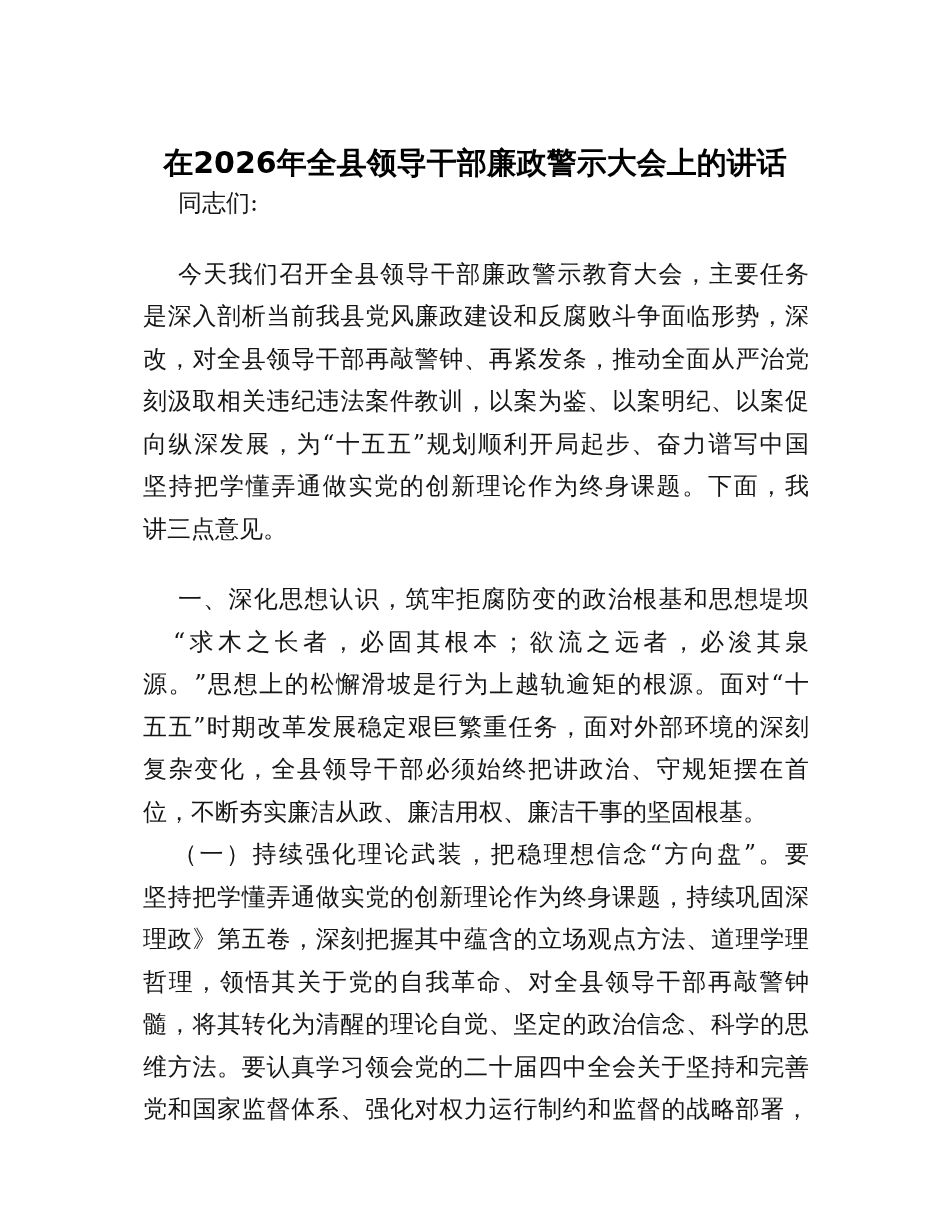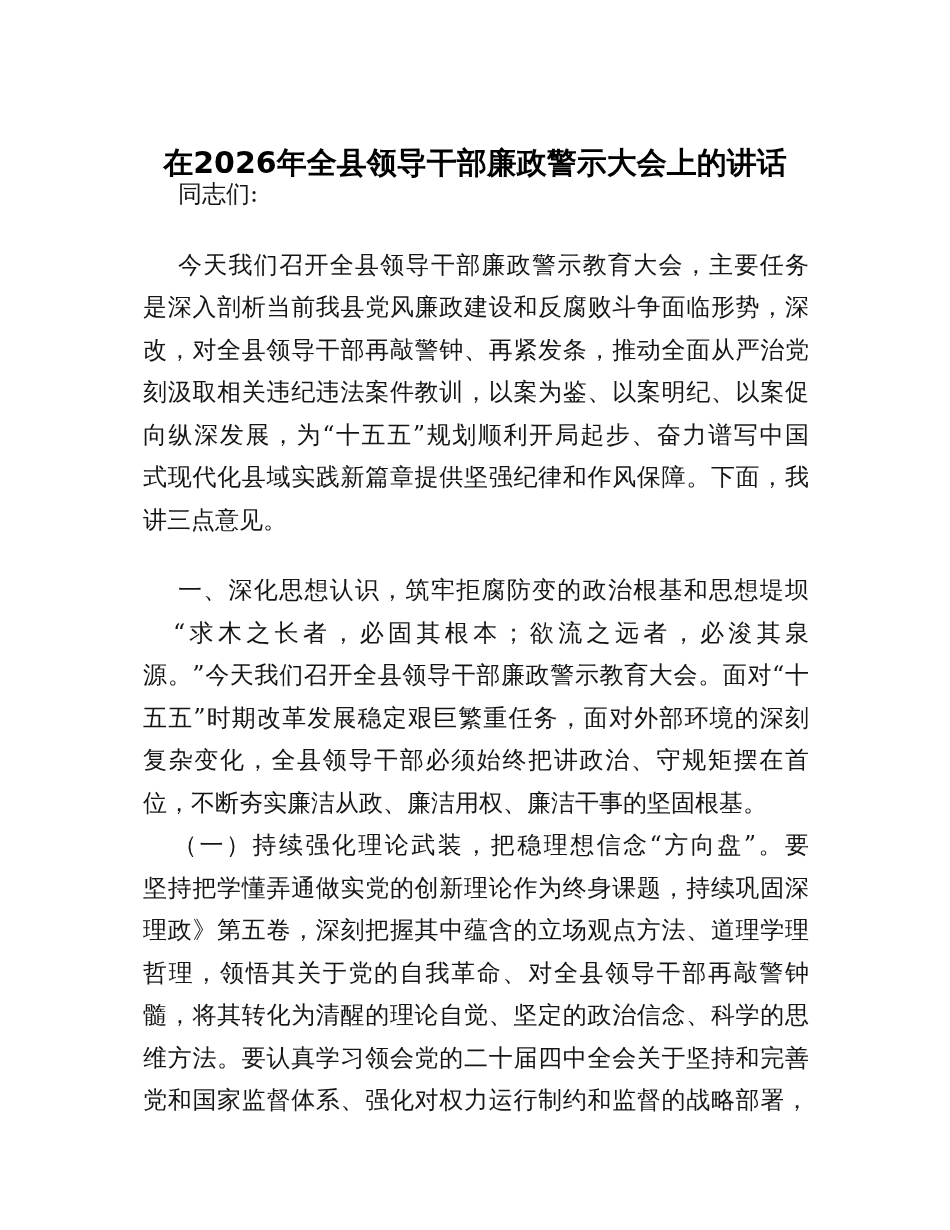--- a/index.html
+++ b/index.html
@@ -70,39 +70,39 @@
   </style>
 </head>
 <body>
 
 <div class="page">
 
   <h1 class="title">在2026年全县领导干部廉政警示大会上的讲话</h1>
 
   <div class="body-text">
 
-    <span class="line indent last" style="margin-top:3px;">同志们:</span>
+    <span class="line indent last" style="margin-top:12px;">同志们:</span>
 
     <div class="para">
       <span class="line indent">今天我们召开全县领导干部廉政警示教育大会，主要任务</span>
       <span class="line">是深入剖析当前我县党风廉政建设和反腐败斗争面临形势，深</span>
       <span class="line">改，对全县领导干部再敲警钟、再紧发条，推动全面从严治党</span>
       <span class="line">刻汲取相关违纪违法案件教训，以案为鉴、以案明纪、以案促</span>
       <span class="line">向纵深发展，为“十五五”规划顺利开局起步、奋力谱写中国</span>
-      <span class="line">式现代化县域实践新篇章提供坚强纪律和作风保障。下面，我</span>
+      <span class="line">坚持把学懂弄通做实党的创新理论作为终身课题。下面，我</span>
       <span class="line last">讲三点意见。</span>
     </div>
 
     <div class="para">
       <span class="line indent">一、深化思想认识，筑牢拒腐防变的政治根基和思想堤坝</span>
     </div>
 
     <div class="para">
       <span class="line indent-quote">“求木之长者，必固其根本；欲流之远者，必浚其泉</span>
-      <span class="line">源。”今天我们召开全县领导干部廉政警示教育大会。面对“十</span>
+      <span class="line">源。”思想上的松懈滑坡是行为上越轨逾矩的根源。面对“十</span>
       <span class="line">五五”时期改革发展稳定艰巨繁重任务，面对外部环境的深刻</span>
       <span class="line">复杂变化，全县领导干部必须始终把讲政治、守规矩摆在首</span>
       <span class="line last">位，不断夯实廉洁从政、廉洁用权、廉洁干事的坚固根基。</span>
     </div>
 
     <div class="para">
       <span class="line indent-quote">（一）持续强化理论武装，把稳理想信念“方向盘”。要</span>
       <span class="line">坚持把学懂弄通做实党的创新理论作为终身课题，持续巩固深</span>
       <span class="line">理政》第五卷，深刻把握其中蕴含的立场观点方法、道理学理</span>
       <span class="line">哲理，领悟其关于党的自我革命、对全县领导干部再敲警钟</span>

